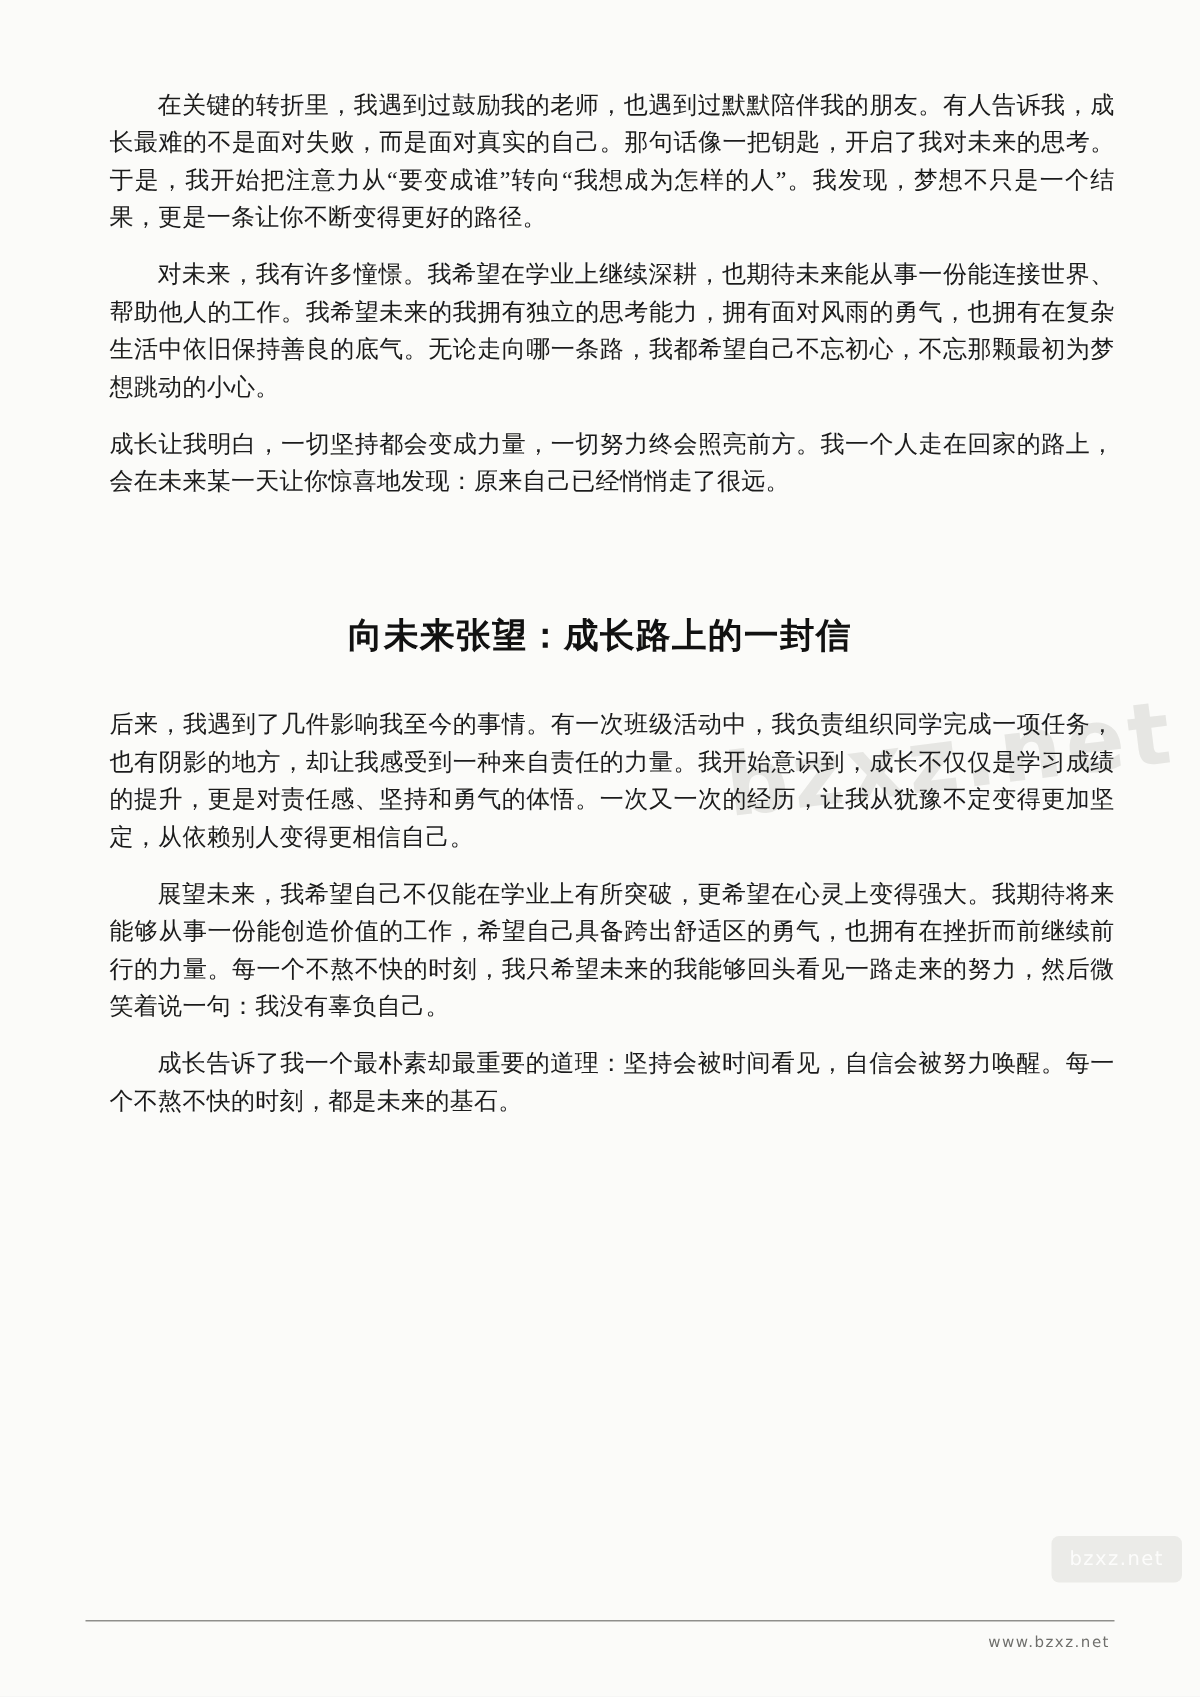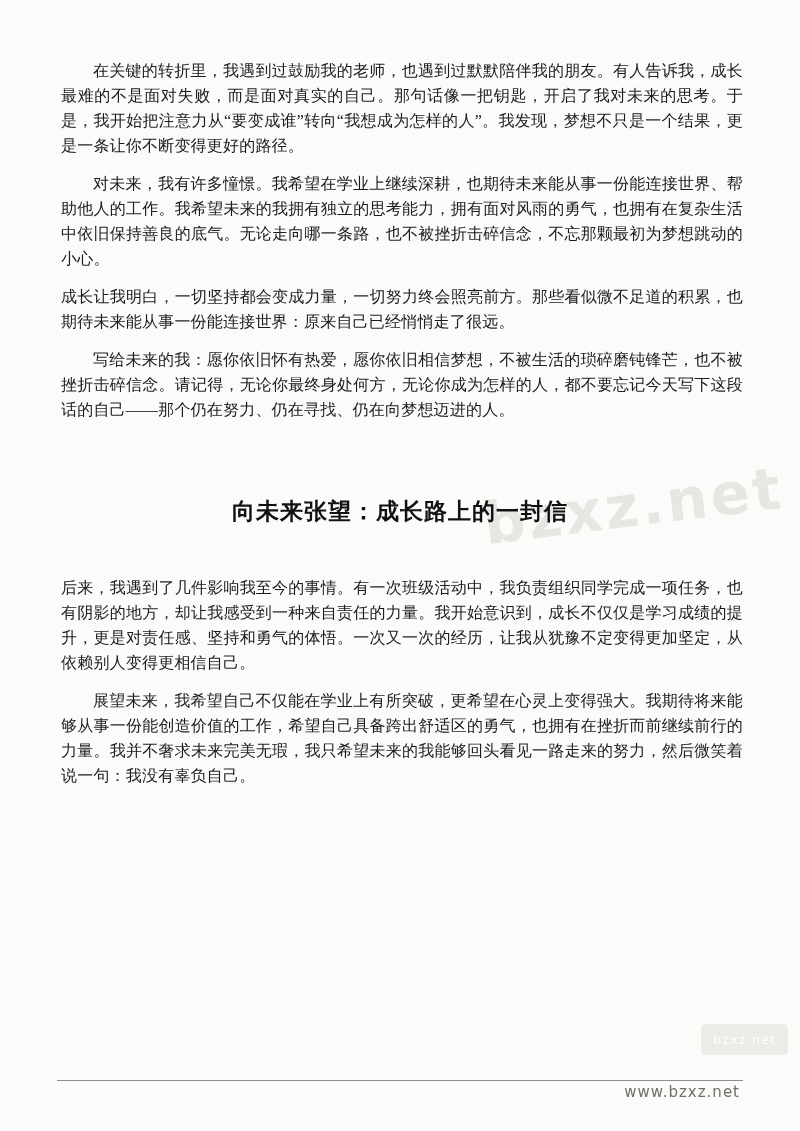--- a/index.html
+++ b/index.html
@@ -16,31 +16,31 @@
     background: #fbfbf9;
     overflow: hidden;
   }
   .content {
     position: absolute;
     left: 57px;
     right: 57px;
     top: 58px;
   }
   .para {
-    margin: 0 0 13px 4px;
+    margin: 0 0 13px 16px;
     font-size: 16px;
     line-height: 25px;
     color: #1b1b1b;
     text-align: justify;
     text-justify: inter-ideograph;
     letter-spacing: 0.2px;
   }
   .para.indent { text-indent: 2em; }
   .doc-title {
-    margin: 74px 0 48px 0;
+    margin: 74px 0 32px 0;
     text-align: center;
     font-family: "Liberation Sans", "DejaVu Sans", sans-serif;
     font-size: 23px;
     font-weight: 700;
     color: #111;
     letter-spacing: 1px;
   }
   .watermark-large {
     position: absolute;
     top: 472px;
@@ -76,46 +76,46 @@
     right: 57px;
     bottom: 50px;
     height: 1px;
     background: #8f8f8c;
   }
   .footer-site {
     position: absolute;
     right: 60px;
     bottom: 30px;
     font-family: "DejaVu Sans", "Liberation Sans", sans-serif;
-    font-size: 15px;
+    font-size: 10px;
     color: #6f6f6c;
     letter-spacing: 1px;
   }
 </style>
 </head>
 <body>
 
 <div class="page">
 
   <div class="watermark-large">bzxz.net</div>
 
   <div class="content">
 
     <section>
       <p class="para indent">在关键的转折里，我遇到过鼓励我的老师，也遇到过默默陪伴我的朋友。有人告诉我，成长最难的不是面对失败，而是面对真实的自己。那句话像一把钥匙，开启了我对未来的思考。于是，我开始把注意力从“要变成谁”转向“我想成为怎样的人”。我发现，梦想不只是一个结果，更是一条让你不断变得更好的路径。</p>
-      <p class="para indent">对未来，我有许多憧憬。我希望在学业上继续深耕，也期待未来能从事一份能连接世界、帮助他人的工作。我希望未来的我拥有独立的思考能力，拥有面对风雨的勇气，也拥有在复杂生活中依旧保持善良的底气。无论走向哪一条路，也不被挫折击碎信念，不忘那颗最初为梦想跳动的小心。</p>
-      <p class="para">成长让我明白，一切坚持都会变成力量，一切努力终会照亮前方。那些看似微不足道的积累，也期待未来能从事一份能连接世界：原来自己已经悄悄走了很远。</p>
-      <p class="para indent">写给未来的我：愿你依旧怀有热爱，愿你依旧相信梦想，不被生活的琐碎磨钝锋芒，也不被挫折击碎信念。请记得，无论你最终身处何方，无论你成为怎样的人，都不要忘记今天写下这段话的自己——那个仍在努力、仍在寻找、仍在向梦想迈进的人。</p>
+      <p class="para indent">对未来，我有许多憧憬。我希望在学业上继续深耕，也期待未来能从事一份能连接世界、帮助他人的工作。我希望未来的我拥有独立的思考能力，拥有面对风雨的勇气，也拥有在复杂生活中依旧保持善良的底气。无论走向哪一条路，我都希望自己不忘初心，不忘那颗最初为梦想跳动的小心。</p>
+      <p class="para">成长让我明白，一切坚持都会变成力量，一切努力终会照亮前方。我一个人走在回家的路上，会在未来某一天让你惊喜地发现：原来自己已经悄悄走了很远。</p>
     </section>
 
     <h1 class="doc-title">向未来张望：成长路上的一封信</h1>
 
     <section>
       <p class="para">后来，我遇到了几件影响我至今的事情。有一次班级活动中，我负责组织同学完成一项任务，也有阴影的地方，却让我感受到一种来自责任的力量。我开始意识到，成长不仅仅是学习成绩的提升，更是对责任感、坚持和勇气的体悟。一次又一次的经历，让我从犹豫不定变得更加坚定，从依赖别人变得更相信自己。</p>
-      <p class="para indent">展望未来，我希望自己不仅能在学业上有所突破，更希望在心灵上变得强大。我期待将来能够从事一份能创造价值的工作，希望自己具备跨出舒适区的勇气，也拥有在挫折而前继续前行的力量。我并不奢求未来完美无瑕，我只希望未来的我能够回头看见一路走来的努力，然后微笑着说一句：我没有辜负自己。</p>
+      <p class="para indent">展望未来，我希望自己不仅能在学业上有所突破，更希望在心灵上变得强大。我期待将来能够从事一份能创造价值的工作，希望自己具备跨出舒适区的勇气，也拥有在挫折而前继续前行的力量。每一个不熬不快的时刻，我只希望未来的我能够回头看见一路走来的努力，然后微笑着说一句：我没有辜负自己。</p>
+      <p class="para indent">成长告诉了我一个最朴素却最重要的道理：坚持会被时间看见，自信会被努力唤醒。每一个不熬不快的时刻，都是未来的基石。</p>
     </section>
 
   </div>
 
   <div class="watermark-badge">bzxz.net</div>
 
   <div class="footer-rule"></div>
 
   <div class="footer-site">www.bzxz.net</div>
 

